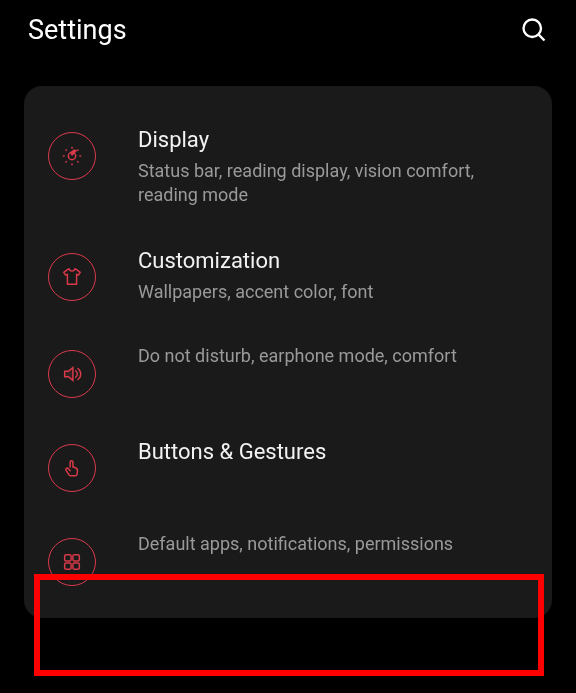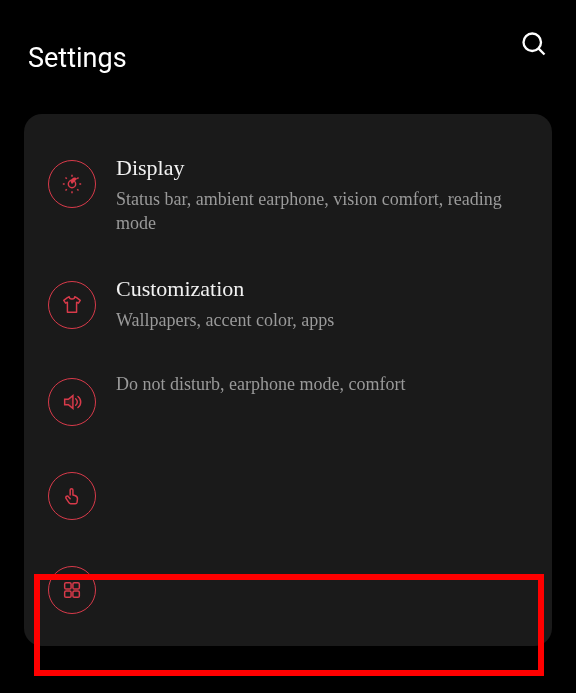--- a/index.html
+++ b/index.html
@@ -14,21 +14,20 @@
   .header {
     display: flex;
     align-items: center;
     justify-content: space-between;
     padding: 14px 26px 14px 28px;
   }
   .header-title {
     font-size: 27px;
     font-weight: 400;
     color: #ffffff;
-    margin-top: 28px;
   }
   .search-btn {
     width: 32px;
     height: 32px;
     display: flex;
     align-items: center;
     justify-content: center;
     cursor: pointer;
   }
   .panel {
@@ -52,23 +51,22 @@
     align-items: center;
     justify-content: center;
     flex-shrink: 0;
     margin-top: 6px;
   }
   .icon-circle svg {
     width: 22px;
     height: 22px;
   }
   .text-block {
-    margin-left: 20px;
+    margin-left: 42px;
     flex: 1;
-    font-family: Liberation Serif, serif;
   }
   .row-title {
     font-size: 22px;
     color: #f2f2f2;
     font-weight: 400;
     line-height: 1.3;
     margin-bottom: 4px;
   }
   .row-subtitle {
     font-size: 18px;
@@ -106,33 +104,33 @@
         <line x1="2" y1="12" x2="4" y2="12"></line>
         <line x1="20" y1="12" x2="22" y2="12"></line>
         <line x1="4.9" y1="4.9" x2="6.3" y2="6.3"></line>
         <line x1="17.7" y1="17.7" x2="19.1" y2="19.1"></line>
         <line x1="4.9" y1="19.1" x2="6.3" y2="17.7"></line>
         <line x1="17.7" y1="6.3" x2="19.1" y2="4.9"></line>
       </svg>
     </div>
     <div class="text-block">
       <div class="row-title">Display</div>
-      <div class="row-subtitle">Status bar, ambient earphone, vision comfort, reading mode</div>
+      <div class="row-subtitle">Status bar, reading display, vision comfort, reading mode</div>
     </div>
   </div>
 
   <div class="row">
     <div class="icon-circle">
       <svg viewBox="0 0 24 24" fill="none" stroke="#d83a4a" stroke-width="1.6" stroke-linejoin="round">
         <path d="M7 4 L9 3 C9 4.5 10.3 5.5 12 5.5 C13.7 5.5 15 4.5 15 3 L17 4 L21 7 L19 10 L17 9 L17 20 L7 20 L7 9 L5 10 L3 7 Z"></path>
       </svg>
     </div>
     <div class="text-block">
       <div class="row-title">Customization</div>
-      <div class="row-subtitle">Wallpapers, accent color, apps</div>
+      <div class="row-subtitle">Wallpapers, accent color, font</div>
     </div>
   </div>
 
   <div class="row">
     <div class="icon-circle">
       <svg viewBox="0 0 24 24" fill="none" stroke="#d83a4a" stroke-width="1.6" stroke-linecap="round">
         <path d="M4 9 L4 15 L8 15 L13 19 L13 5 L8 9 Z" fill="#d83a4a" fill-opacity="0.15"></path>
         <path d="M16 8.5 C17.2 9.5 17.8 10.7 17.8 12 C17.8 13.3 17.2 14.5 16 15.5"></path>
         <path d="M18.5 6 C20.5 7.5 21.5 9.7 21.5 12 C21.5 14.3 20.5 16.5 18.5 18"></path>
       </svg>
@@ -142,31 +140,33 @@
     </div>
   </div>
 
   <div class="row">
     <div class="icon-circle">
       <svg viewBox="0 0 24 24" fill="none" stroke="#d83a4a" stroke-width="1.6" stroke-linecap="round" stroke-linejoin="round">
         <path d="M10 11 L10 5.5 C10 4.7 10.7 4 11.5 4 C12.3 4 13 4.7 13 5.5 L13 11 L15 11.5 C17 12 18 13 18 15 L17.5 19 C17.3 20 16.5 20.5 15.5 20.5 L10.5 20.5 C9.8 20.5 9.2 20.2 8.8 19.6 L5.5 14.5 C5 13.7 5.3 12.7 6.1 12.3 C6.8 11.9 7.7 12.2 8.1 12.8 L10 15"></path>
       </svg>
     </div>
     <div class="text-block">
+      <div class="row-title">Buttons &amp; Gestures</div>
     </div>
   </div>
 
   <div class="row">
     <div class="icon-circle">
       <svg viewBox="0 0 24 24" fill="none" stroke="#d83a4a" stroke-width="1.6">
         <rect x="4" y="4" width="7" height="7" rx="1.5"></rect>
         <rect x="13" y="4" width="7" height="7" rx="1.5"></rect>
         <rect x="4" y="13" width="7" height="7" rx="1.5"></rect>
         <rect x="13" y="13" width="7" height="7" rx="1.5"></rect>
       </svg>
     </div>
     <div class="text-block">
+      <div class="row-subtitle">Default apps, notifications, permissions</div>
     </div>
   </div>
 
 </div>
 
 <div class="highlight" style="left:34px;top:574px;width:510px;height:102px;"></div>
 
 </body></html>

